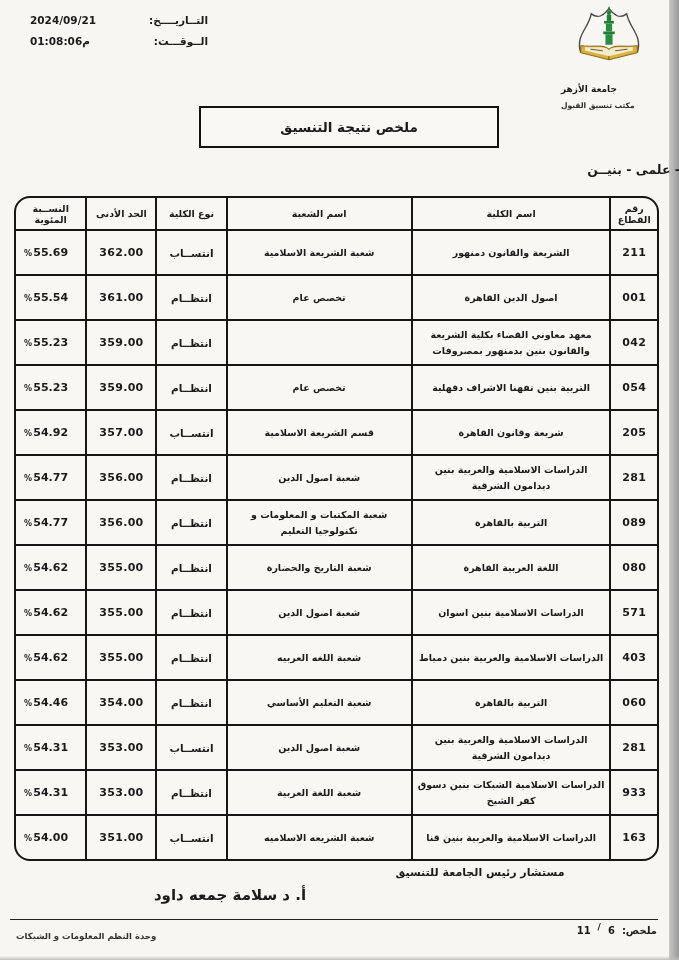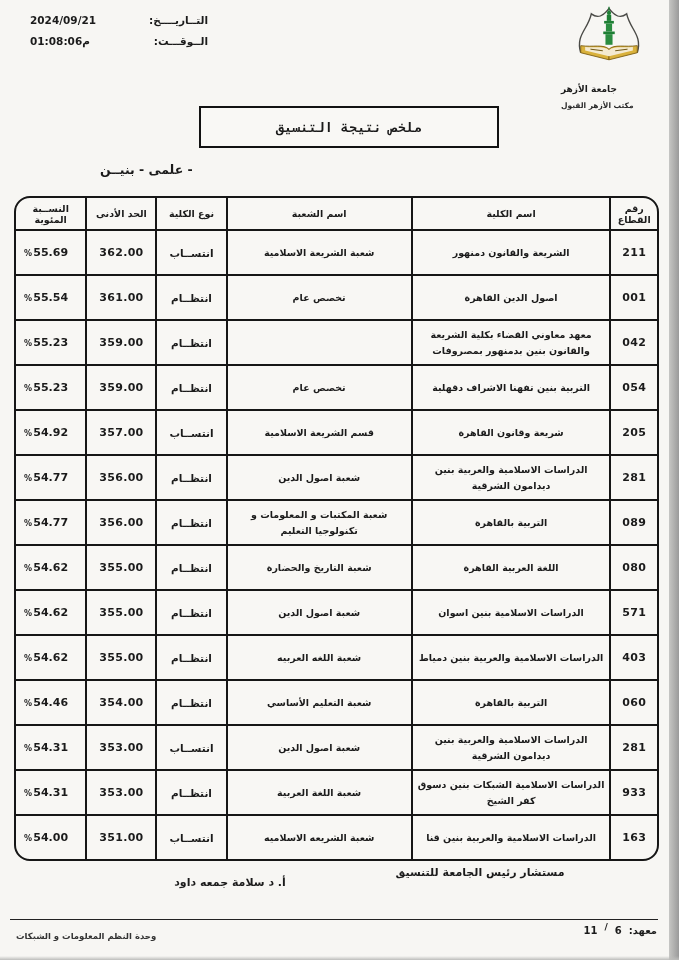--- a/index.html
+++ b/index.html
@@ -22,22 +22,22 @@
   
   .logo-block{position:absolute;top:5px;right:22px;width:96px;text-align:left;}
   .logo-block svg{display:block;margin:0 auto;}
   .org-name{font-size:9px;font-weight:700;margin-top:3px;}
   .org-office{font-size:7.5px;font-weight:700;margin-top:7px;color:#2b2b2b;}
 
   
   .title-box{position:absolute;top:106px;left:199px;width:296px;height:38px;
     border:2.5px solid #121212;background:#f9f8f5;
     display:flex;align-items:center;justify-content:center;
-    font-size:13.5px;font-weight:700;font-family:Liberation Mono, monospace;}
-  .subtitle{position:absolute;top:162px;left:100px;width:580px;text-align:left;
+    font-size:13.5px;font-weight:700;}
+  .subtitle{position:absolute;top:162px;left:100px;width:580px;text-align:right;
     font-size:12.5px;font-weight:700;}
 
   
   .table-wrap{position:absolute;top:196px;left:14px;width:641px;height:661px;
     border:2px solid #161616;border-radius:16px;overflow:hidden;background:#f8f7f4;}
   table{width:calc(100% + 4px);height:calc(100% + 4px);margin:-2px;
     border-collapse:collapse;direction:rtl;table-layout:fixed;}
   th,td{border:2px solid #161616;text-align:center;vertical-align:middle;padding:2px 5px;}
   thead tr{height:33px;}
   th{font-size:9.5px;font-weight:700;}
@@ -47,21 +47,21 @@
   td.num{font-size:11px;letter-spacing:.3px;direction:ltr;}
   td.pct{position:relative;}
   .pct-num{font-size:11px;direction:ltr;display:inline-block;}
   .pct-sign{position:absolute;left:8px;top:50%;transform:translateY(-46%);font-size:8px;}
 
   
   .sig{position:absolute;top:866px;text-align:center;font-weight:700;}
   .sig-right{right:39px;width:320px;}
   .sig-left{left:88px;width:284px;}
   .sig-title{font-size:11px;}
-  .sig-name{font-size:11px;margin-top:10px;}
+  .sig-name{font-size:15px;margin-top:20px;}
 
   
   .footer-rule{position:absolute;top:919px;left:10px;width:648px;border-top:1.6px solid #222;}
   .footer-page{position:absolute;top:925px;right:22px;display:flex;direction:rtl;
     align-items:baseline;gap:7px;font-size:10px;font-weight:700;}
   .page-sep{font-size:9px;position:relative;top:-4px;}
   .footer-unit{position:absolute;top:931px;left:16px;font-size:8.5px;font-weight:700;color:#343434;}
 </style>
 </head>
 <body>
@@ -96,21 +96,21 @@
         <rect x="36" y="33" width="8" height="12" fill="#2a8c40"></rect>
 
         <path d="M40,62 L8,54 L8,46 C22,48 34,44 40,50 Z" fill="#d9b13b" stroke="#7a5c10" stroke-width="1"></path>
         <path d="M40,62 L72,54 L72,46 C58,48 46,44 40,50 Z" fill="#d9b13b" stroke="#7a5c10" stroke-width="1"></path>
         <path d="M40,58 L13,51.5 L13,47.5 C24,48.8 34,46 40,51 Z" fill="#f4ead0"></path>
         <path d="M40,58 L67,51.5 L67,47.5 C56,48.8 46,46 40,51 Z" fill="#f4ead0"></path>
         <path d="M19,50 L33,51.8 M47,51.8 L61,50" stroke="#6b5410" stroke-width="1.1"></path>
       </svg>
     </span>
     <div class="org-name">جامعة الأزهر</div>
-    <div class="org-office">مكتب الأزهر القبول</div>
+    <div class="org-office">مكتب تنسيق القبول</div>
   </div>
 
   <div class="title-box">
     <span>ملخص نتيجة التنسيق</span>
   </div>
   <div class="subtitle">- علمى - بنيــن</div>
 
   <div class="table-wrap">
     <table>
       <colgroup>
@@ -250,19 +250,19 @@
 
   <div class="sig sig-right">
     <div class="sig-title">مستشار رئيس الجامعة للتنسيق</div>
   </div>
   <div class="sig sig-left">
     <div class="sig-name">أ. د سلامة جمعه داود</div>
   </div>
 
   <div class="footer-rule"></div>
   <div class="footer-page">
-    <span>معهد:</span>
+    <span>ملخص:</span>
     <span>6</span>
     <span class="page-sep">/</span>
     <span>11</span>
   </div>
   <div class="footer-unit">وحدة النظم المعلومات و الشبكات</div>
 </div>
 
 </body></html>

